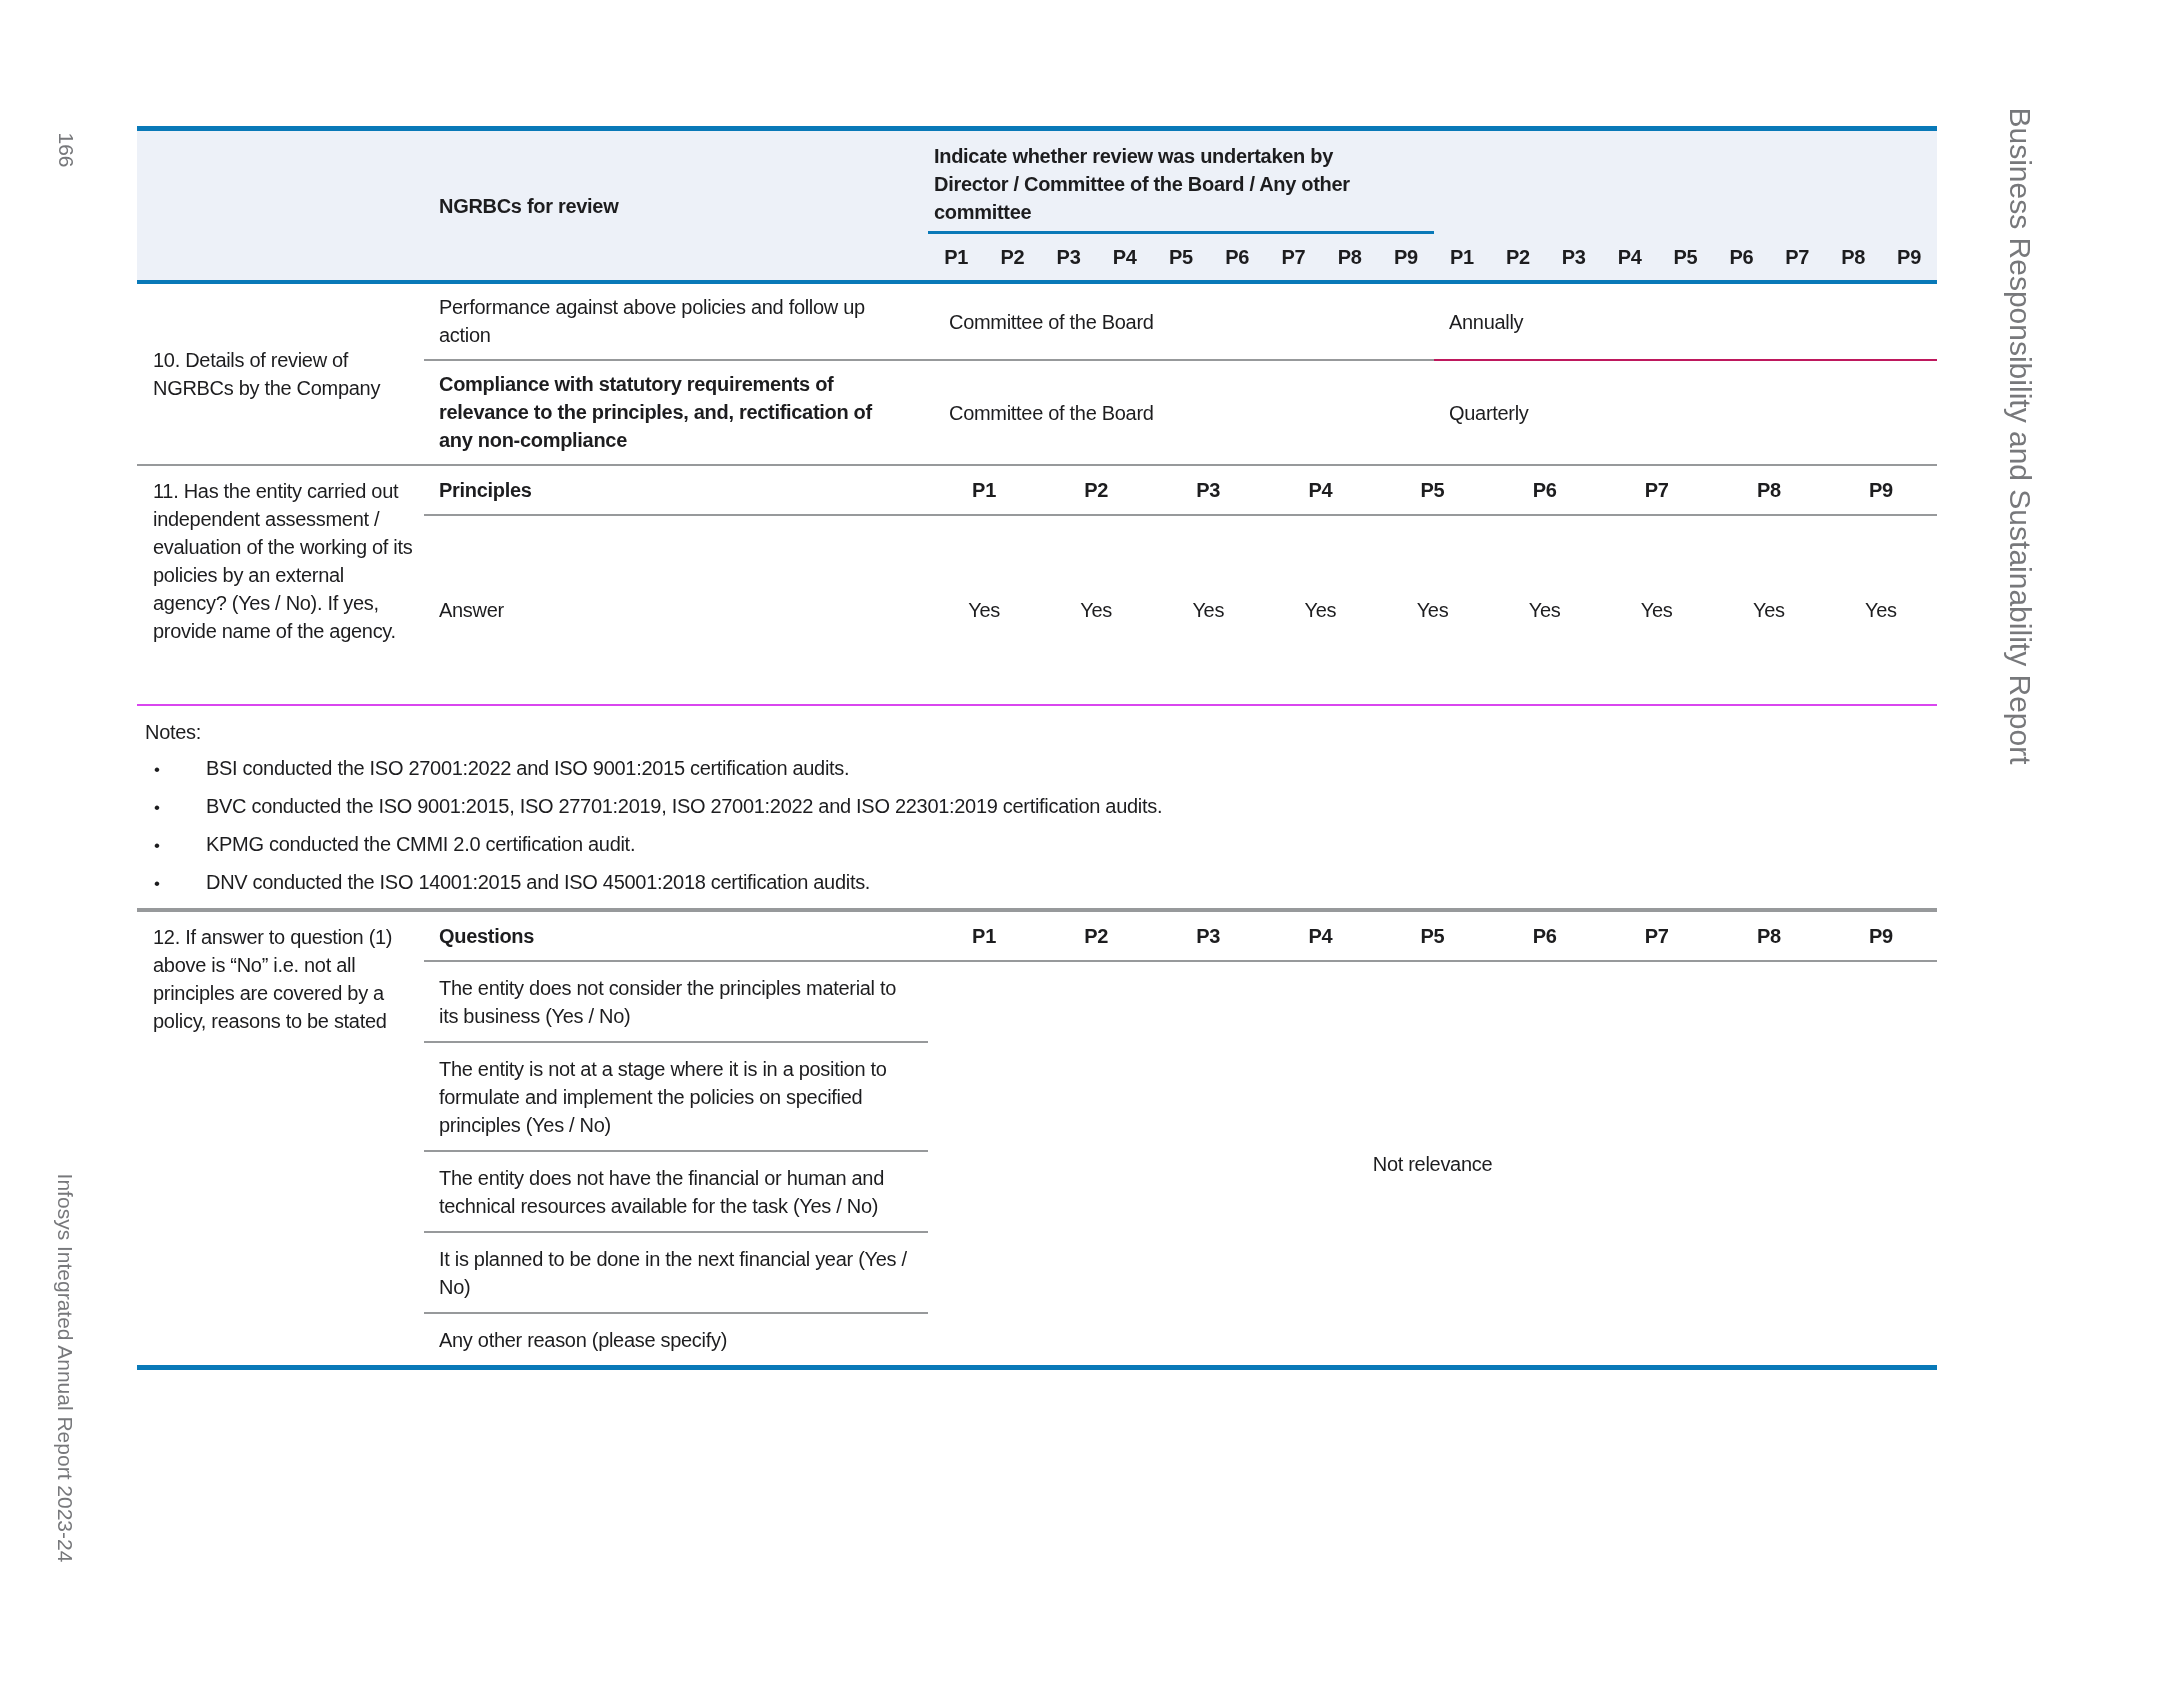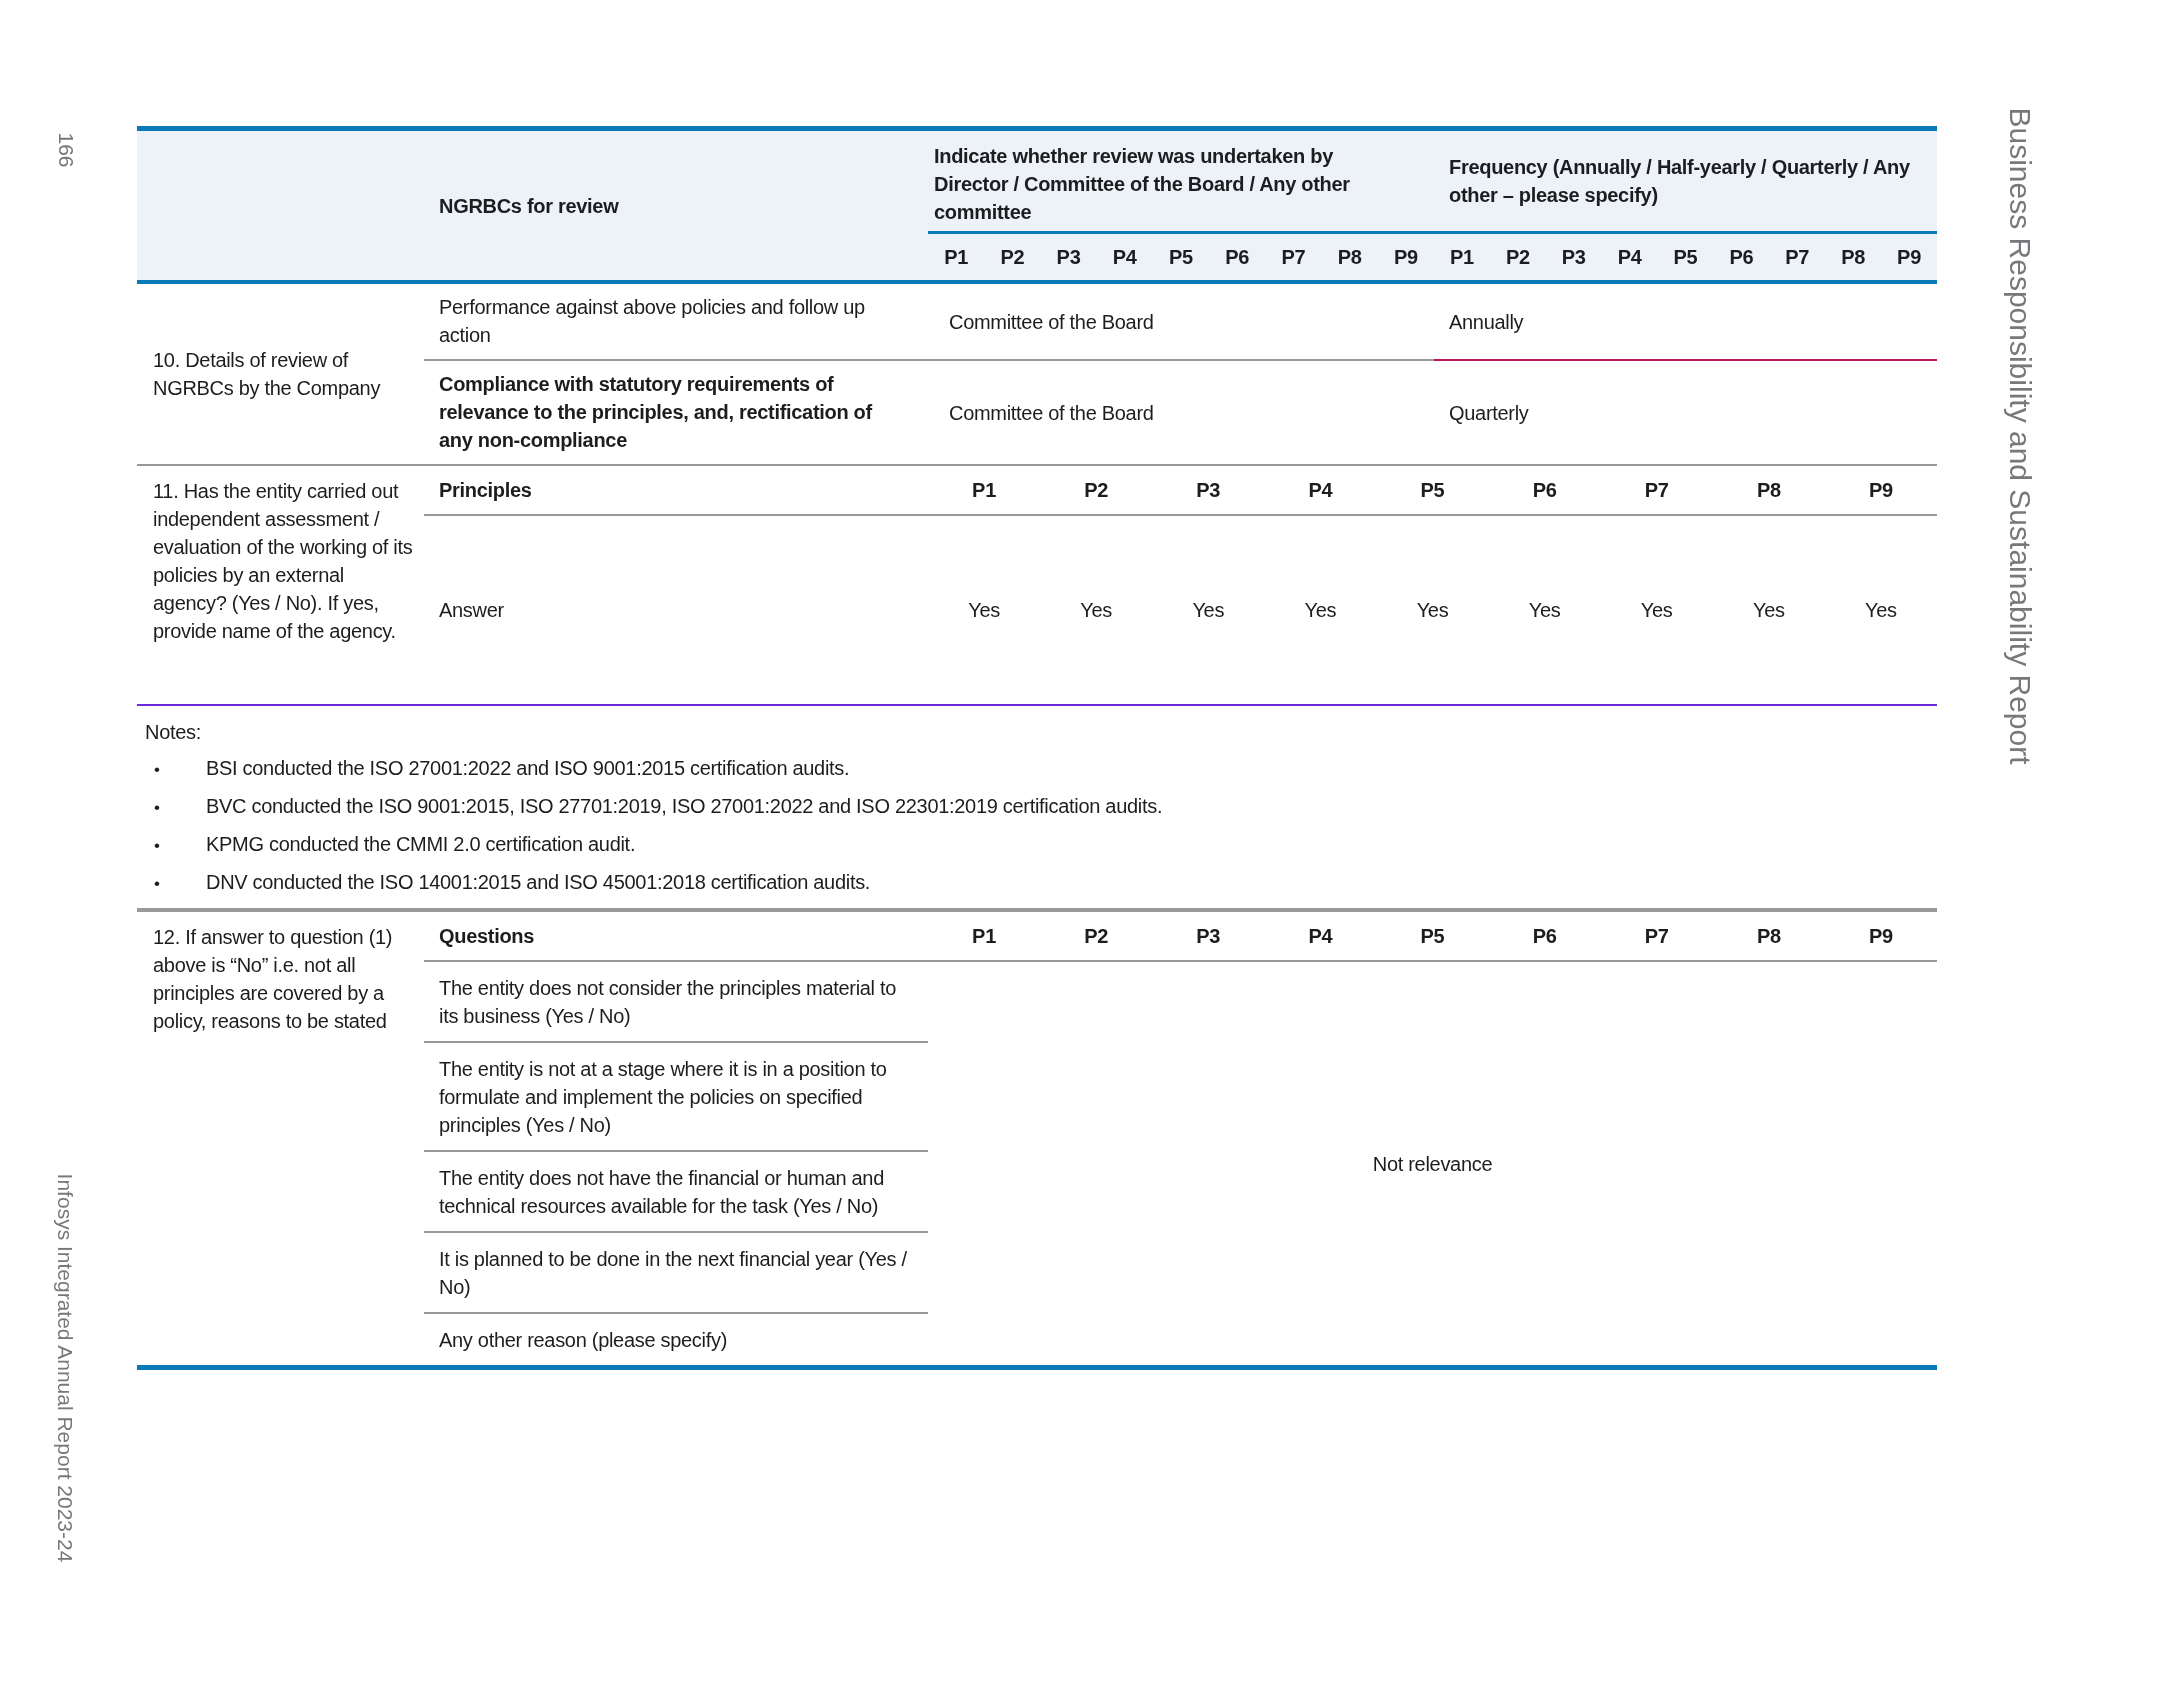--- a/index.html
+++ b/index.html
@@ -37,21 +37,21 @@
   .r10-sub-a { grid-area:1/2; padding:9px 30px 10px 15px; border-bottom:2px solid #97999b; }
   .r10-rev-a { grid-area:1/3; border-bottom:2px solid #97999b; }
   .r10-frq-a { grid-area:1/4; border-bottom:2px solid #be185d; }
   .r10-sub-b { grid-area:2/2; padding:9px 30px 10px 15px;font-weight:bold; }
   .r10-rev-b { grid-area:2/3; }
   .r10-frq-b { grid-area:2/4; }
   .rev-cell  { display:flex; align-items:center; padding-left:21px; }
   .frq-cell  { display:flex; align-items:center; padding-left:15px; }
 
   
-  .row11 { display:grid; grid-template-columns:287px 504px 1009px; grid-template-rows:50px auto; border-bottom:2px solid #6d28d9; }
+  .row11 { display:grid; grid-template-columns:287px 504px 1009px; grid-template-rows:50px auto; border-bottom:2px solid #d946ef; }
   .r11-label     { grid-area:1/1/3/2; padding:11px 8px 0 16px; }
   .r11-principles{ grid-area:1/2; display:flex; align-items:center; padding-left:15px; font-weight:700; border-bottom:2px solid #97999b; }
   .r11-phdr      { grid-area:1/3; border-bottom:2px solid #97999b; }
   .r11-answer    { grid-area:2/2; display:flex; align-items:center; padding-left:15px; min-height:188px; }
   .r11-answers   { grid-area:2/3; }
 
   
   .notes { border-bottom:4px solid #97999b; padding:12px 0 10px 8px; }
   .note { display:flex; margin-top:8px; padding-left:9px;gap:28px; }
   .bullet { width:24px; flex:none; }
@@ -75,21 +75,20 @@
   <div class="vtext page-num">166</div>
   <div class="vtext left-footer">Infosys Integrated Annual Report 2023-24</div>
   <div class="vtext right-bar">Business Responsibility and Sustainability Report</div>
 
   <div class="tbl">
 
     <div class="thead">
       <div class="th-label"></div>
       <div class="th-subject">NGRBCs for review</div>
       <div class="th-review">Indicate whether review was undertaken by Director / Committee of the Board / Any other committee</div>
-      <div class="th-freq">Frequency (Annually / Half-yearly / Quarterly / Any other – please specify)</div>
       <div class="th-review-p pgrid">
 
       <div class="pcell">P1</div>
           <div class="pcell">P2</div>
           <div class="pcell">P3</div>
           <div class="pcell">P4</div>
           <div class="pcell">P5</div>
           <div class="pcell">P6</div>
           <div class="pcell">P7</div>
           <div class="pcell">P8</div>

